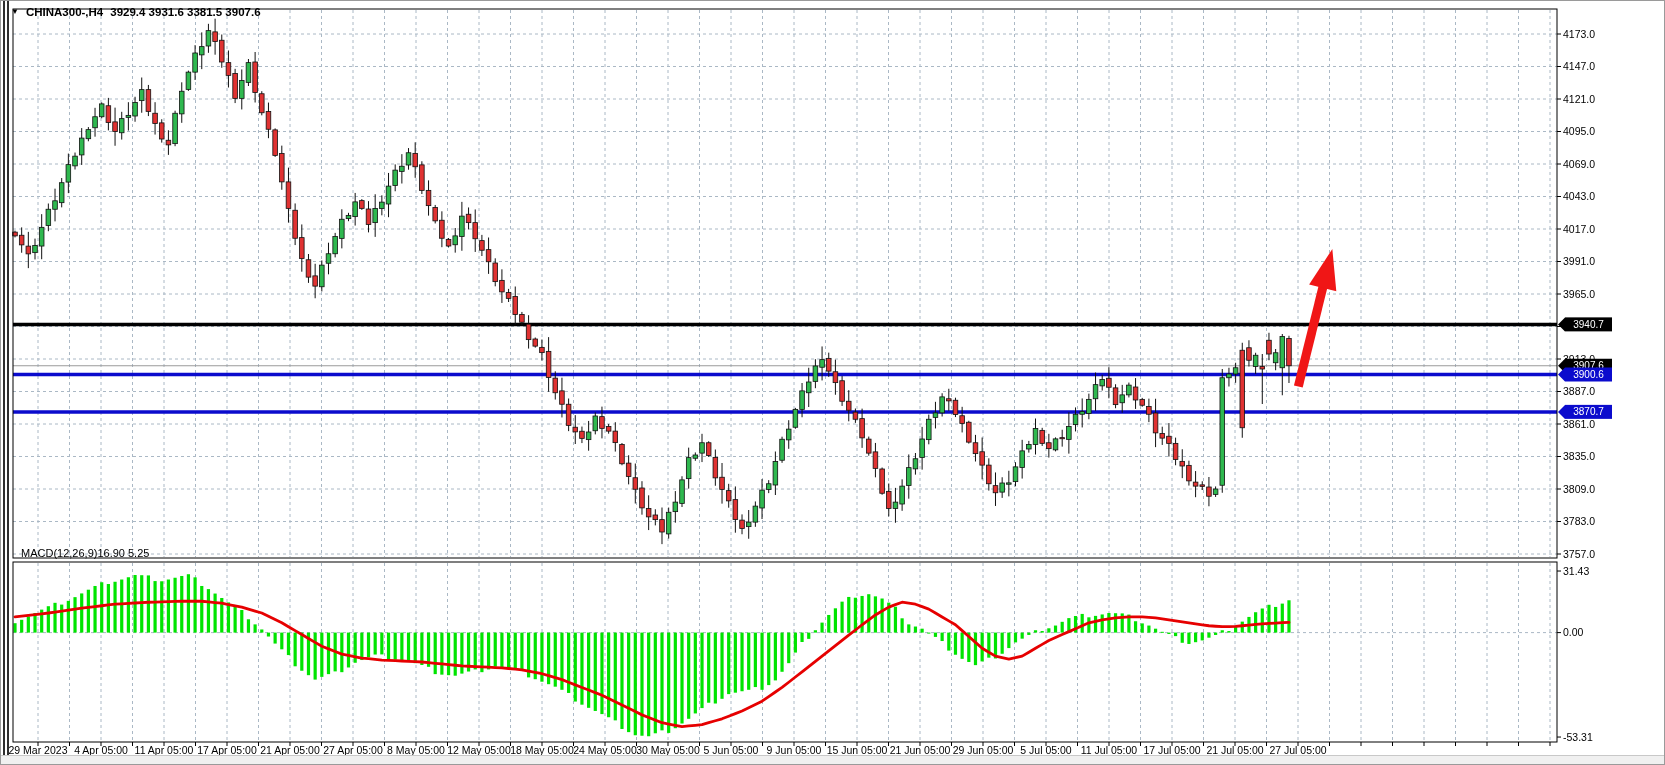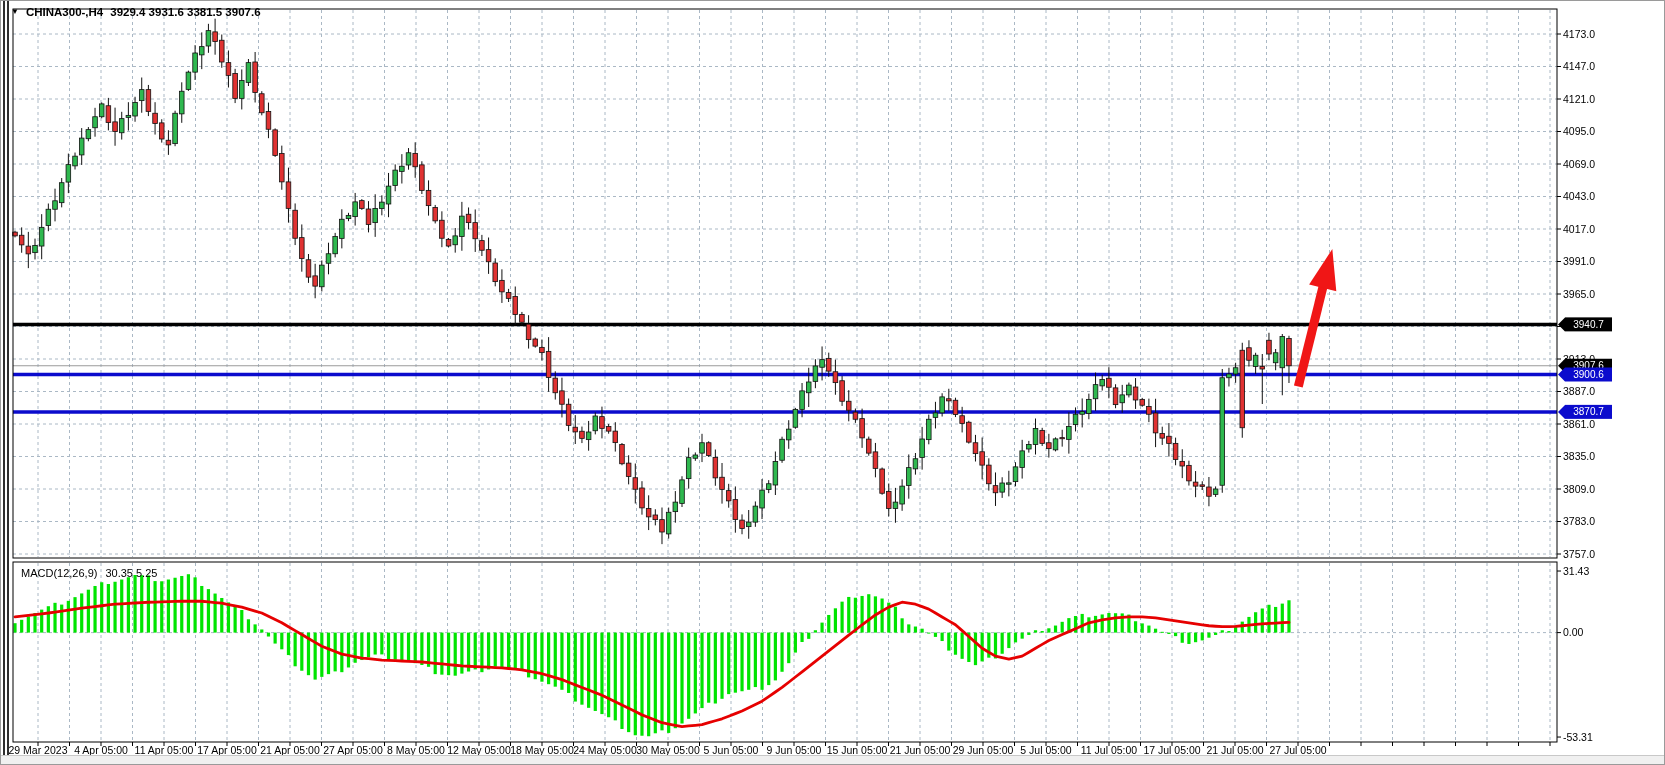--- a/index.html
+++ b/index.html
@@ -1,20 +1,20 @@
 <!DOCTYPE html>
 <html><head>
 <meta charset="utf-8">
 <style>
   html,body{margin:0;padding:0;background:#f0f0f0;}
   .screen{position:relative;width:1665px;height:765px;background:#ffffff;border:1px solid #9a9a9a;box-sizing:border-box;overflow:hidden;font-family:"Liberation Sans",sans-serif;}
   svg text{font-family:"Liberation Sans",sans-serif;font-size:10.5px;fill:#000;}
   .title{position:absolute;left:10px;top:5px;display:flex;align-items:center;gap:7px;color:#000;font:700 11.5px "Liberation Sans",sans-serif;white-space:nowrap;}
   .title .dd{font-size:8px;cursor:pointer;line-height:1;}
-  .macd-label{position:absolute;left:20px;top:566px;display:flex;gap:8px;color:#000;font:400 11px "Liberation Sans",sans-serif;white-space:nowrap;align-items:flex-end;}
+  .macd-label{position:absolute;left:20px;top:546px;display:flex;color:#000;font:400 11px "Liberation Sans",sans-serif;white-space:nowrap;align-items:flex-end;}
   .bottom-strip{position:absolute;left:0;bottom:0;width:100%;height:8px;background:#f0f0f0;border-top:1px solid #c8c8c8;}
 </style>
 </head>
 <body>
 
 <div class="screen">
   <svg id="cv" width="1665" height="765" viewBox="0 0 1665 765">
       <rect x="2" y="0" width="2" height="757" fill="#2e2e2e"></rect>
       <rect x="6" y="0" width="2" height="757" fill="#2e2e2e"></rect>
       <g stroke="#aab8c5" stroke-width="1" stroke-dasharray="3,3">
@@ -867,17 +867,17 @@
     </svg>
 
   <div class="title">
     <span class="dd">▼</span>
     <span>CHINA300-,H4</span>
     <span>3929.4 3931.6 3381.5 3907.6</span>
   </div>
 
   <div class="macd-label">
     <span>MACD(12,26,9)</span>
-    <span>30.35 5.25</span>
+    <span>16.90 5.25</span>
   </div>
 
   <div class="bottom-strip"></div>
 </div>
 
 </body></html>

